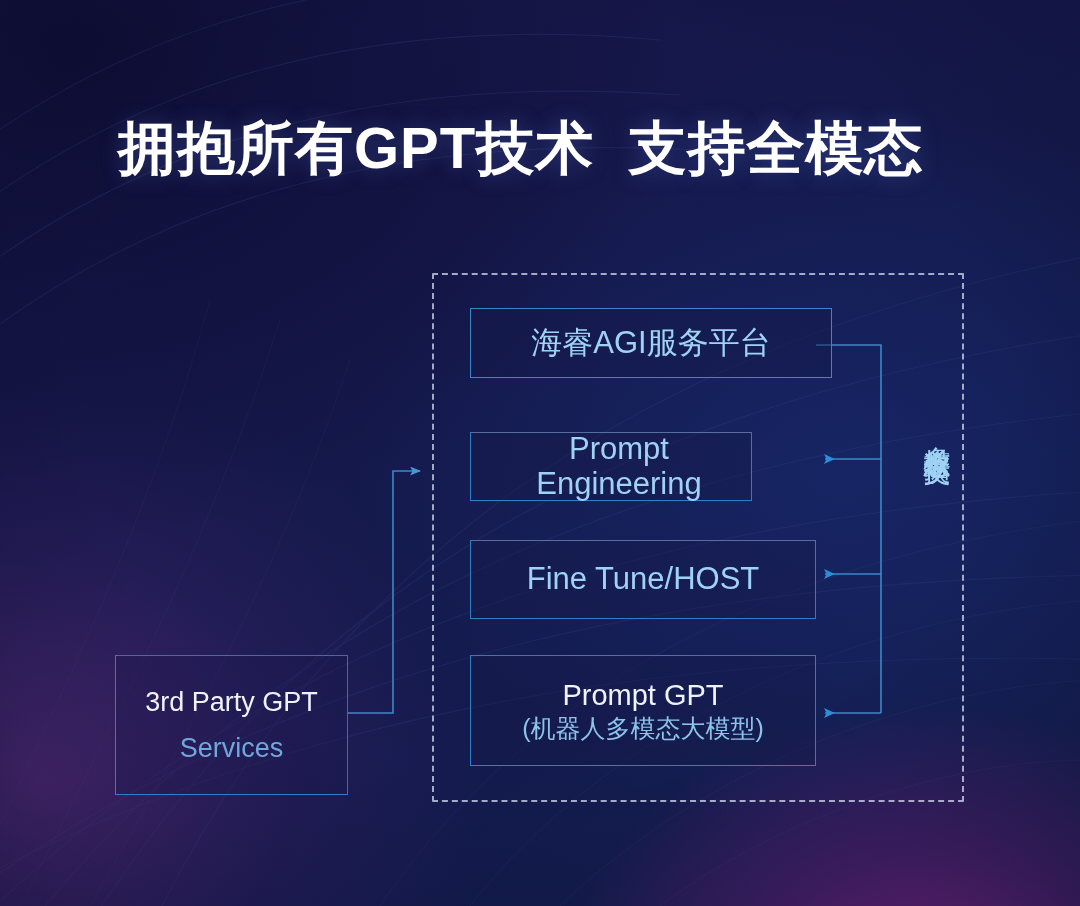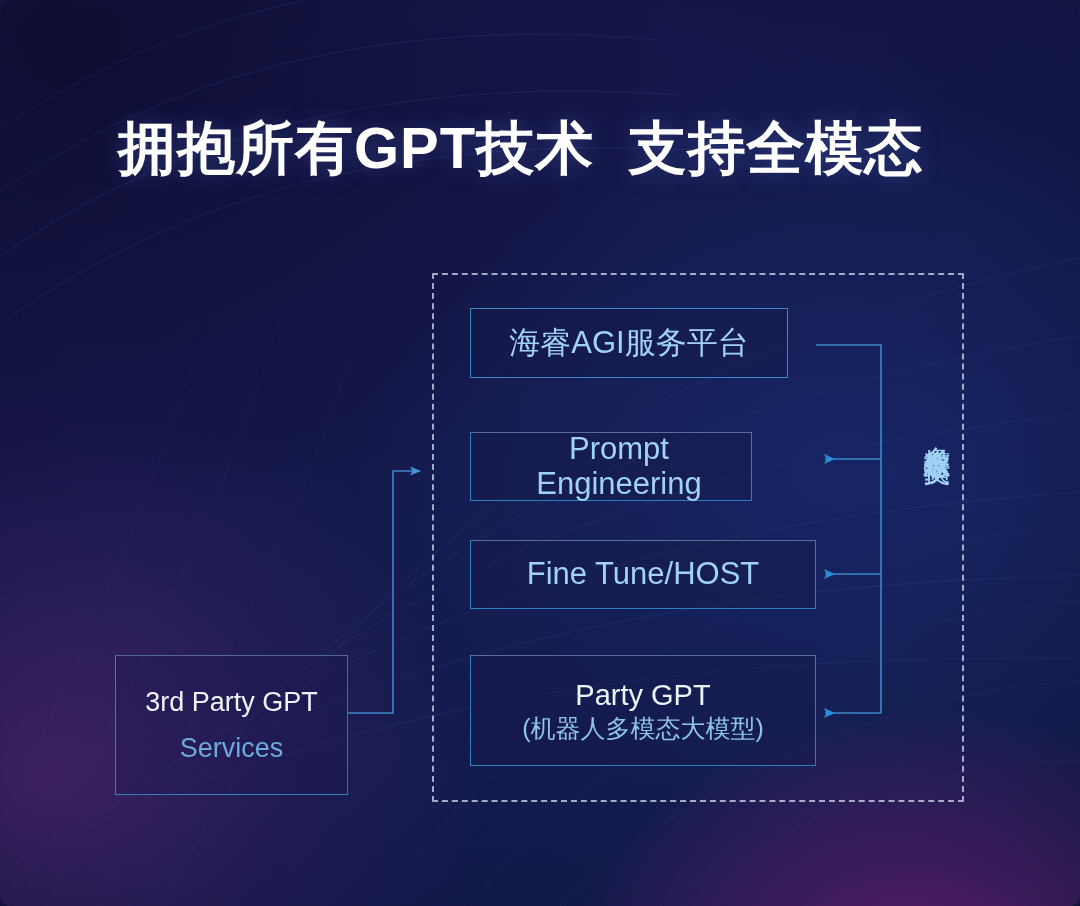--- a/index.html
+++ b/index.html
@@ -11,21 +11,20 @@
     background: #12123c;
     font-family: "Liberation Sans", "DejaVu Sans", sans-serif;
   }
 
   #slide {
     position: relative;
     width: 1080px;
     height: 906px;
     overflow: hidden;
     background: #404040;
-    border-radius: 12px;
   }
 
   
   .bg-base {
     position: absolute; inset: 0;
     background:
       radial-gradient(ellipse 520px 430px at 86% 112%, rgba(168,40,150,0.80) 0%, rgba(120,32,128,0.45) 38%, rgba(40,25,90,0.0) 72%),
       radial-gradient(ellipse 560px 520px at 4% 86%, rgba(120,50,140,0.50) 0%, rgba(70,35,110,0.26) 45%, rgba(30,25,80,0.0) 78%),
       radial-gradient(ellipse 700px 520px at 78% 52%, rgba(26,46,120,0.55) 0%, rgba(22,30,90,0.0) 70%),
       linear-gradient(150deg, #191a4f 0%, #16174a 26%, #141a4c 50%, #131b4e 70%, #14204f 100%);
@@ -70,27 +69,27 @@
     align-items: center;
     justify-content: center;
     text-align: center;
     border: 1px solid rgba(128,160,205,0.62);
     border-left-color: #2f7fc4;
     border-bottom-color: #2f7fc4;
     background: rgba(22,24,72,0.40);
     line-height: 1.12;
   }
   .nbox.box-agi {
-    left: 470px; top: 308px; width: 318px; height: 70px;
+    left: 470px; top: 308px; width: 362px; height: 70px;
     border-color: #3c86c8;
     background: rgba(20,24,74,0.45);
     justify-content: center;
   }
   .nbox.box-prompt  { left: 470px; top: 432px; width: 282px; height: 69px; padding-left: 16px; }
-  .nbox.box-finetune{ left: 470px; top: 540px; width: 346px; height: 69px; }
+  .nbox.box-finetune{ left: 470px; top: 540px; width: 346px; height: 79px; }
   .nbox.box-robot   { left: 470px; top: 655px; width: 346px; height: 111px; }
   .nbox.box-thirdparty {
     left: 115px; top: 655px; width: 233px; height: 140px;
     border-color: rgba(120,152,200,0.60);
     border-left-color: #2f7fc4;
     border-bottom-color: #2f7fc4;
     background: rgba(26,24,76,0.30);
   }
 
   .t-cyan  { color: #9fd2f5; font-size: 31px; font-weight: 400; }
@@ -192,21 +191,21 @@
 
   <div class="nbox box-prompt">
     <span class="t-cyan">Prompt Engineering</span>
   </div>
 
   <div class="nbox box-finetune">
     <span class="t-cyan">Fine Tune/HOST</span>
   </div>
 
   <div class="nbox box-robot">
-    <span class="t-white">Party GPT</span>
+    <span class="t-white">Prompt GPT</span>
     <span class="t-sub">(机器人多模态大模型)</span>
   </div>
 
   <div class="nbox box-thirdparty">
     <span class="t-white-sm">3rd Party GPT</span>
     <span class="t-blue-sm">Services</span>
   </div>
 
   <div class="vlabel">多模态数据交换</div>
 

